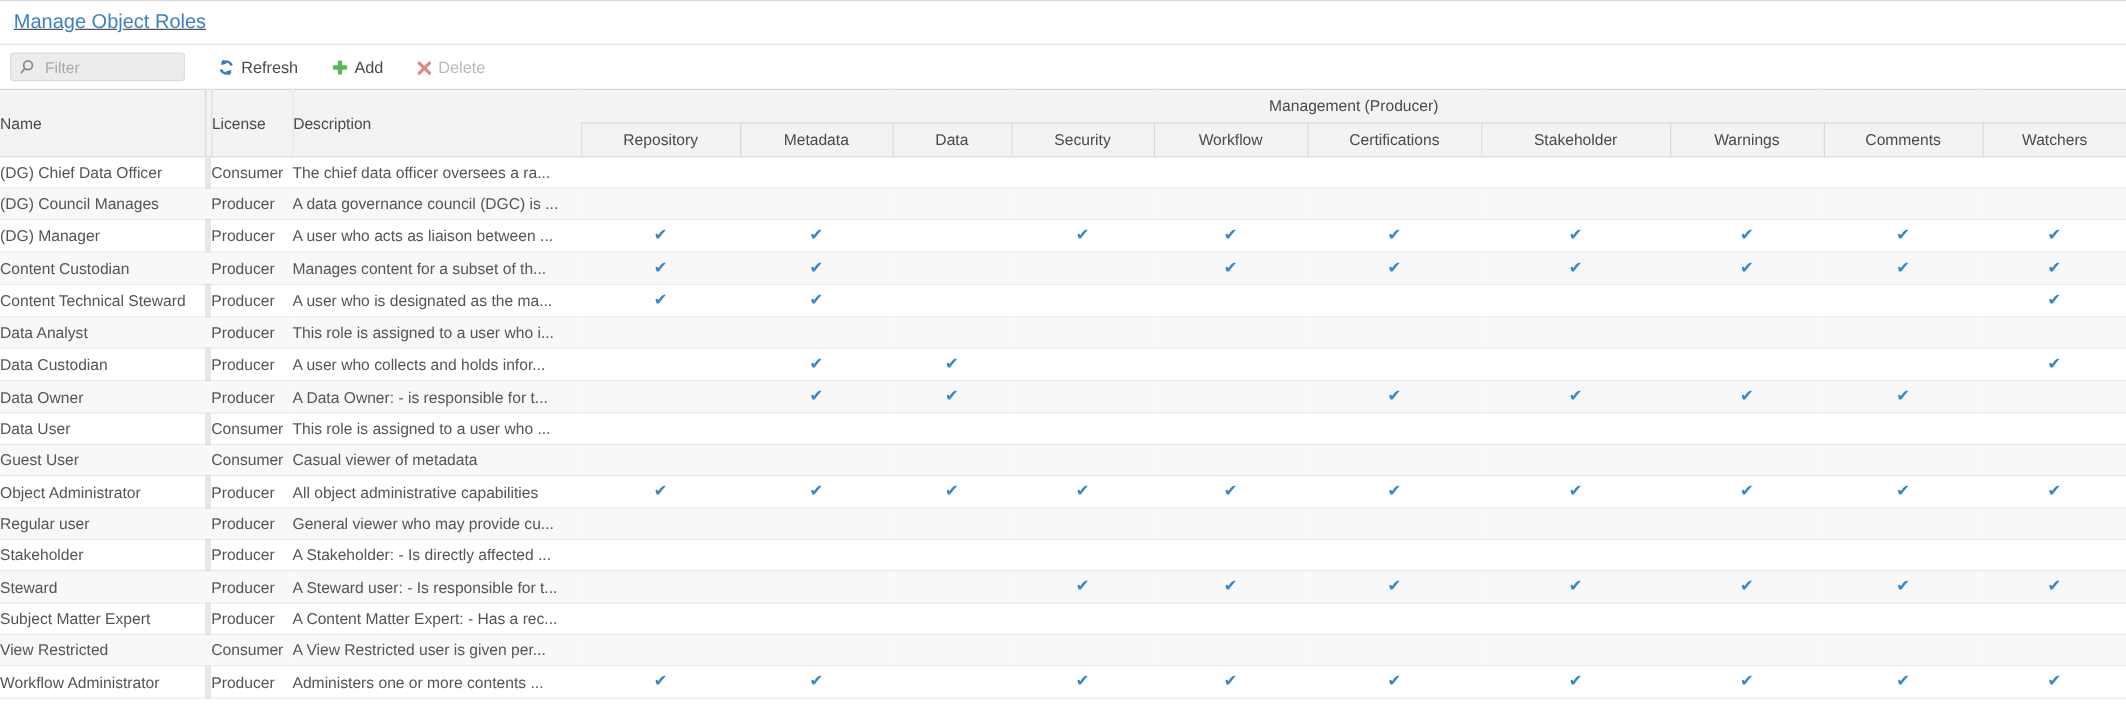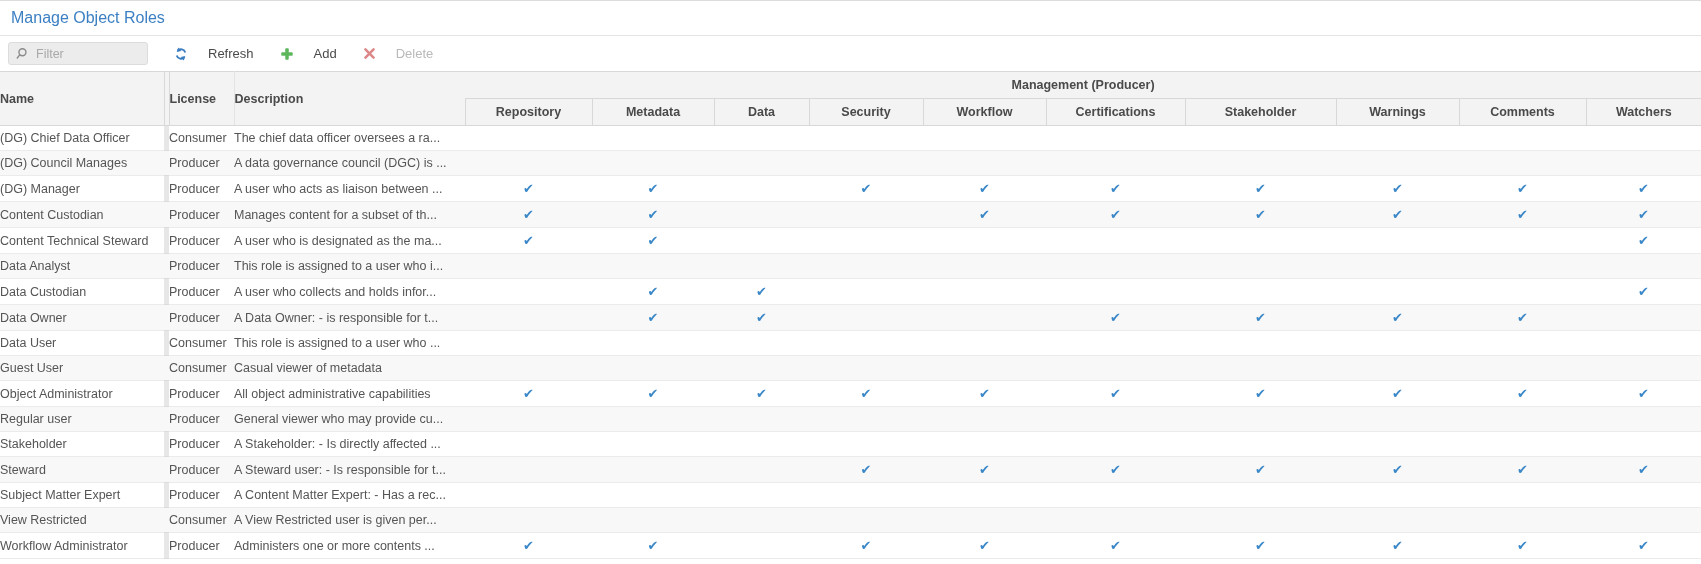--- a/index.html
+++ b/index.html
@@ -3,34 +3,34 @@
 <meta charset="utf-8">
 <style>
   * { box-sizing: border-box; }
   body { margin: 0; background: #fff; }
   .app {
     width: 1701px; height: 564px; overflow: hidden; background: #fff;
     border-top: 1px solid #dcdcdc;
     font-family: "Liberation Sans", sans-serif; color: #555;
   }
   
-  .titlebar { height: 35px; border-bottom: 1px solid #e4e4e4; display: flex; align-items: center; padding-left: 11px; }
+  .titlebar { height: 35px; border-bottom: 1px solid #e4e4e4; display: flex; align-items: center; padding-left: 11px; text-decoration: underline; }
   .title { font-size: 16px; color: var(--accent, #3c80c3); }
   
   .toolbar { height: 35px; display: flex; align-items: center; padding-left: 8px; }
   .filterbox { width: 140px; height: 23px; background: #ececec; border: 1px solid #dcdcdc; border-radius: 3px; display: flex; align-items: center; padding: 0 6px; }
   .filterbox svg { flex: 0 0 auto; margin-right: 5px; }
   .filterbox input { border: none; background: transparent; outline: none; width: 100%; font-family: "Liberation Sans", sans-serif; font-size: 12.5px; color: #b91c1c; }
   .filterbox input::placeholder { color: #a9a9a9; }
-  .tb-btn { display: flex; align-items: center; gap: 20px; background: none; border: none; padding: 0; margin-left: 26px; font-family: "Liberation Sans", sans-serif; font-size: 13px; color: #4a4a4a; cursor: pointer; }
+  .tb-btn { display: flex; align-items: flex-end; gap: 5px; background: none; border: none; padding: 0; margin-left: 26px; font-family: "Liberation Sans", sans-serif; font-size: 13px; color: #4a4a4a; cursor: pointer; }
   .tb-btn .lbl { line-height: 14px; }
   .tb-btn.disabled .lbl { color: #b9b9b9; }
   
   .grid { border-collapse: collapse; table-layout: fixed; width: 1701px; border-top: 1px solid #d8d8d8; border-bottom: 1px solid #cfcfcf; }
-  .grid th { background: #f3f3f3; border-bottom: 1px solid #d8d8d8; height: 27px; padding: 0; font-size: 12.5px; font-weight: bold; color: #4a4a4a; white-space: nowrap; overflow: hidden; }
+  .grid th { background: #f3f3f3; border-bottom: 1px solid #d8d8d8; height: 27px; padding: 0; font-size: 12.5px; font-weight: normal; color: #4a4a4a; white-space: nowrap; overflow: hidden; }
   .th-name, .th-license, .th-desc { text-align: left; padding-left: 10px; }
   .th-license, .th-desc { border-left: 1px solid #e3e3e3; }
   .th-divider { background: #e9e9e9; border-left: 1px solid #d8d8d8; border-right: 1px solid #d8d8d8; }
   .th-group { text-align: center; }
   .th-check { border-left: 1px solid #d8d8d8; border-top: 1px solid #d8d8d8; }
   .grid tbody td { height: 25px; border-bottom: 1px solid #ebebeb; padding: 0; font-size: 12.5px; color: #555; white-space: nowrap; overflow: hidden; }
   .td-name { padding-left: 10px; }
   .td-license { padding-left: 10px; }
   .td-desc { padding-left: 8px; margin-top: 34px; }
   .td-check { text-align: center; }

